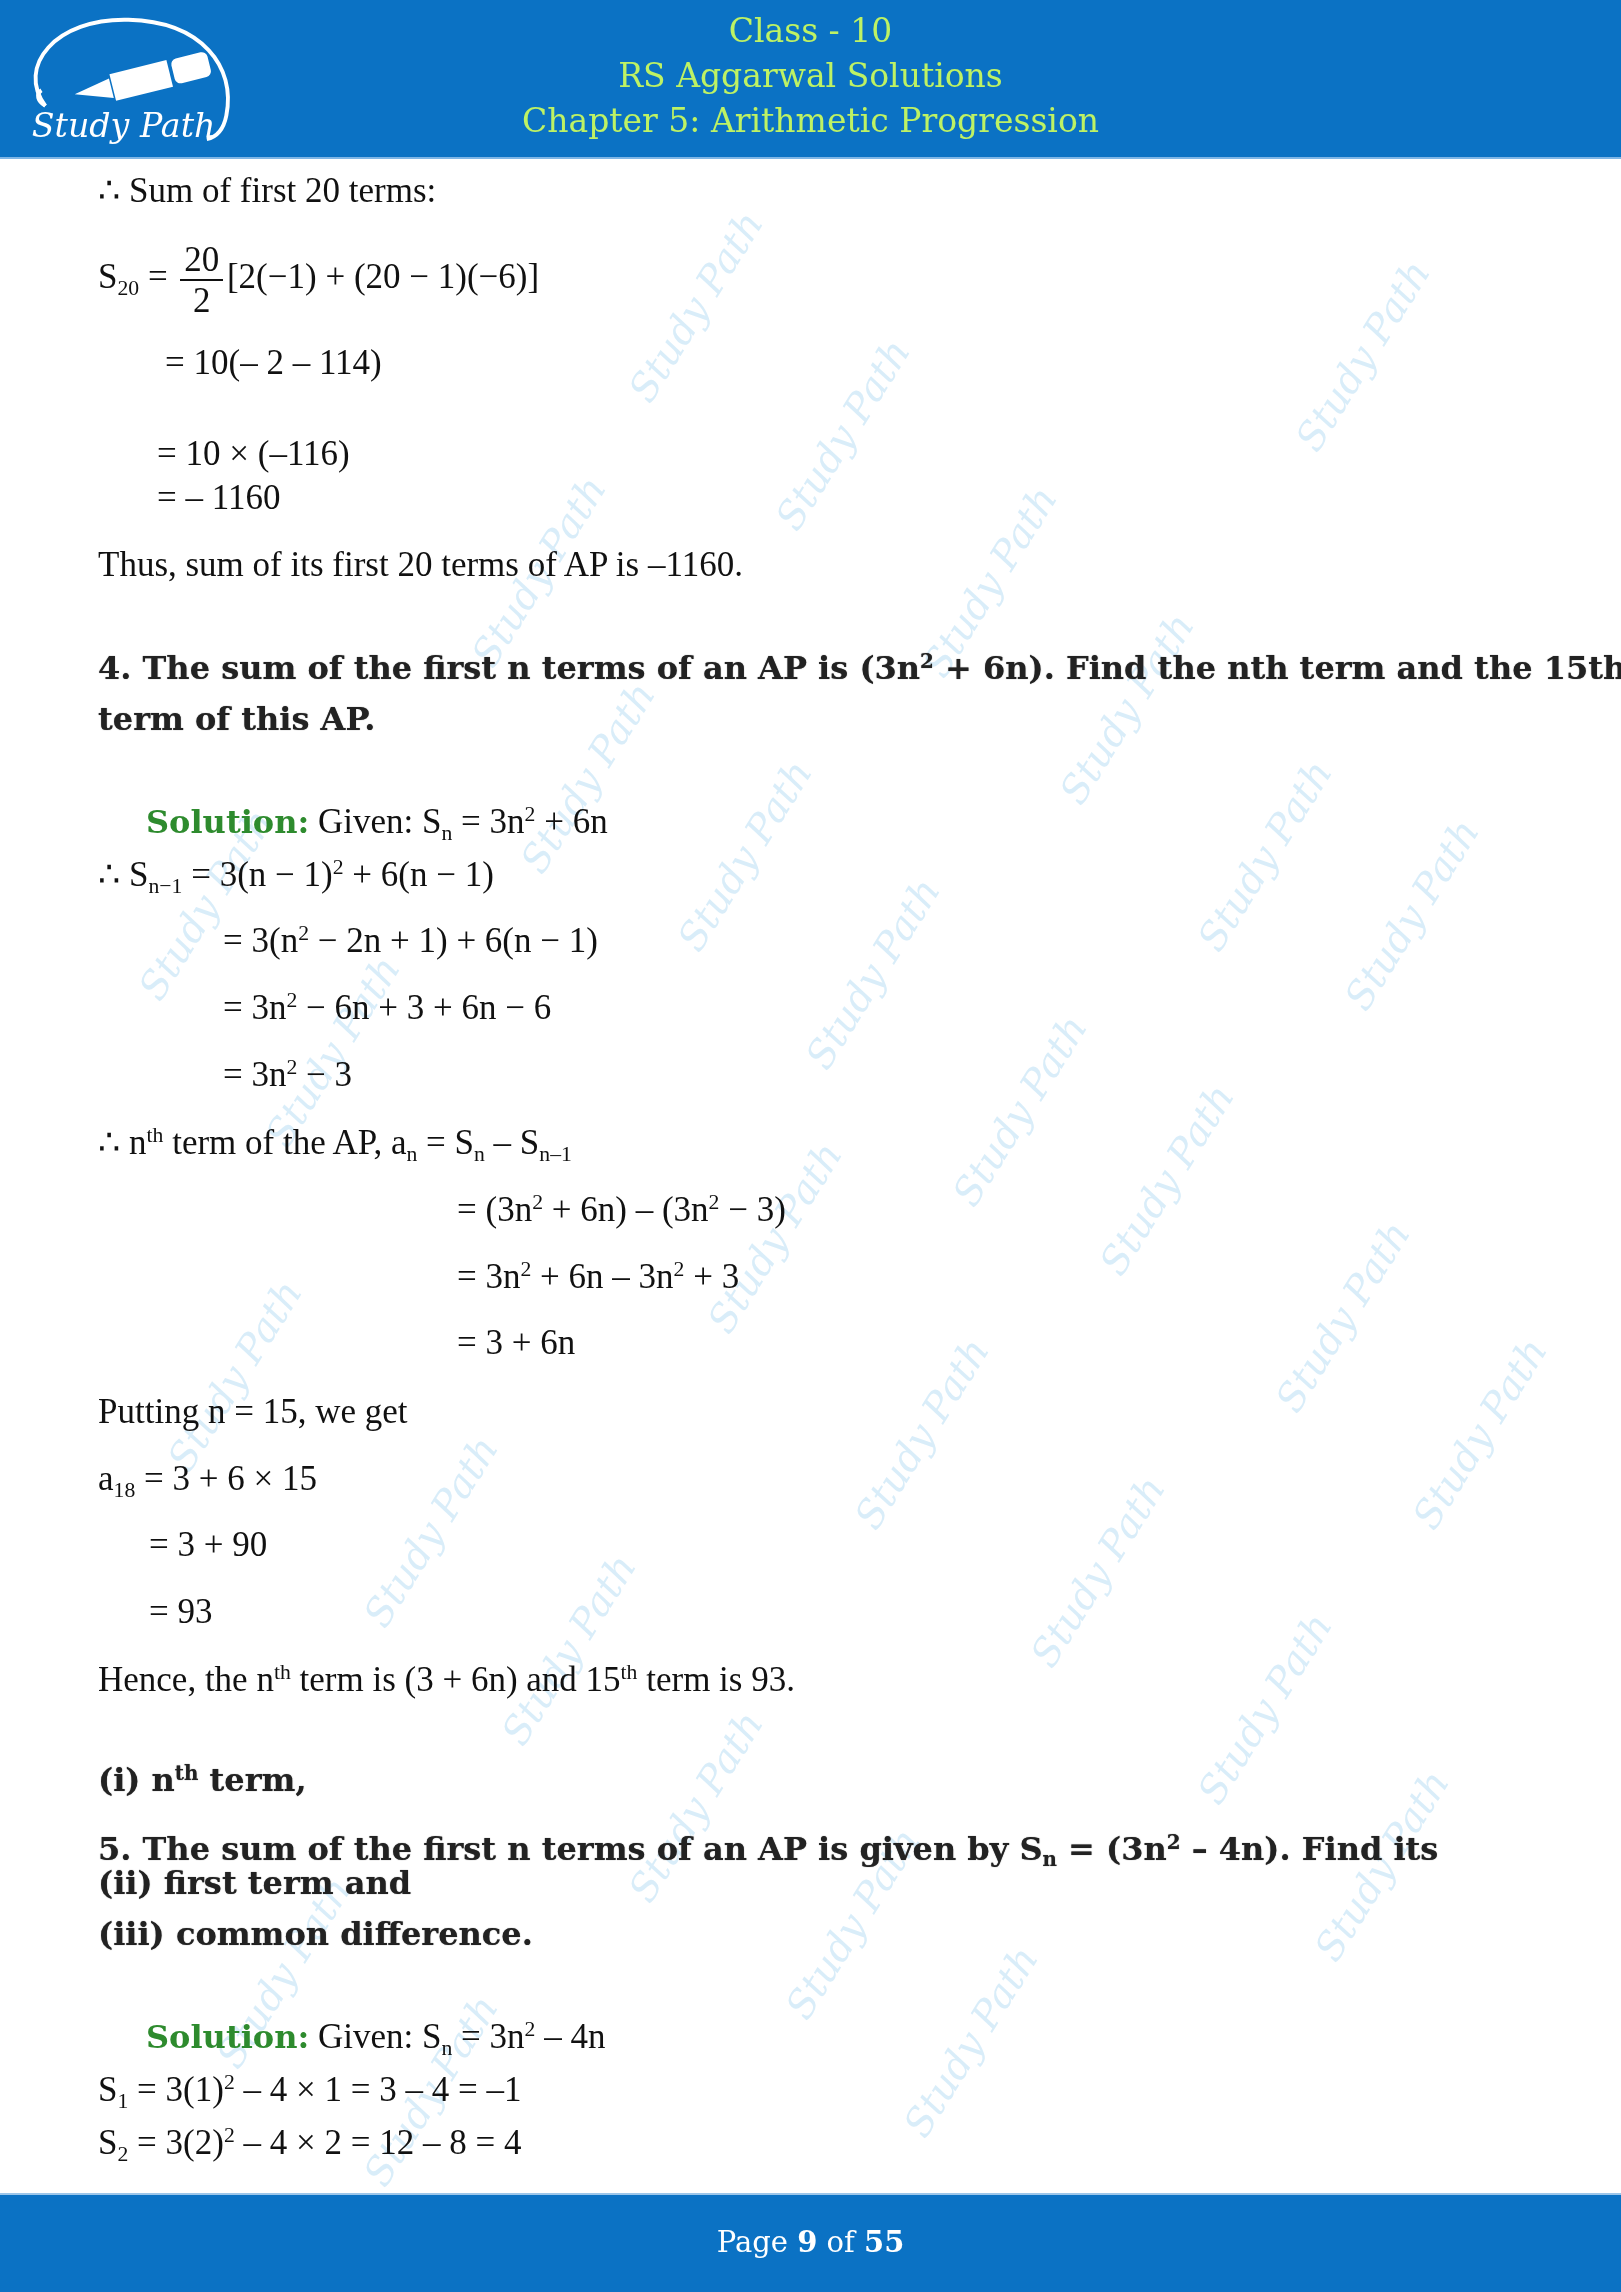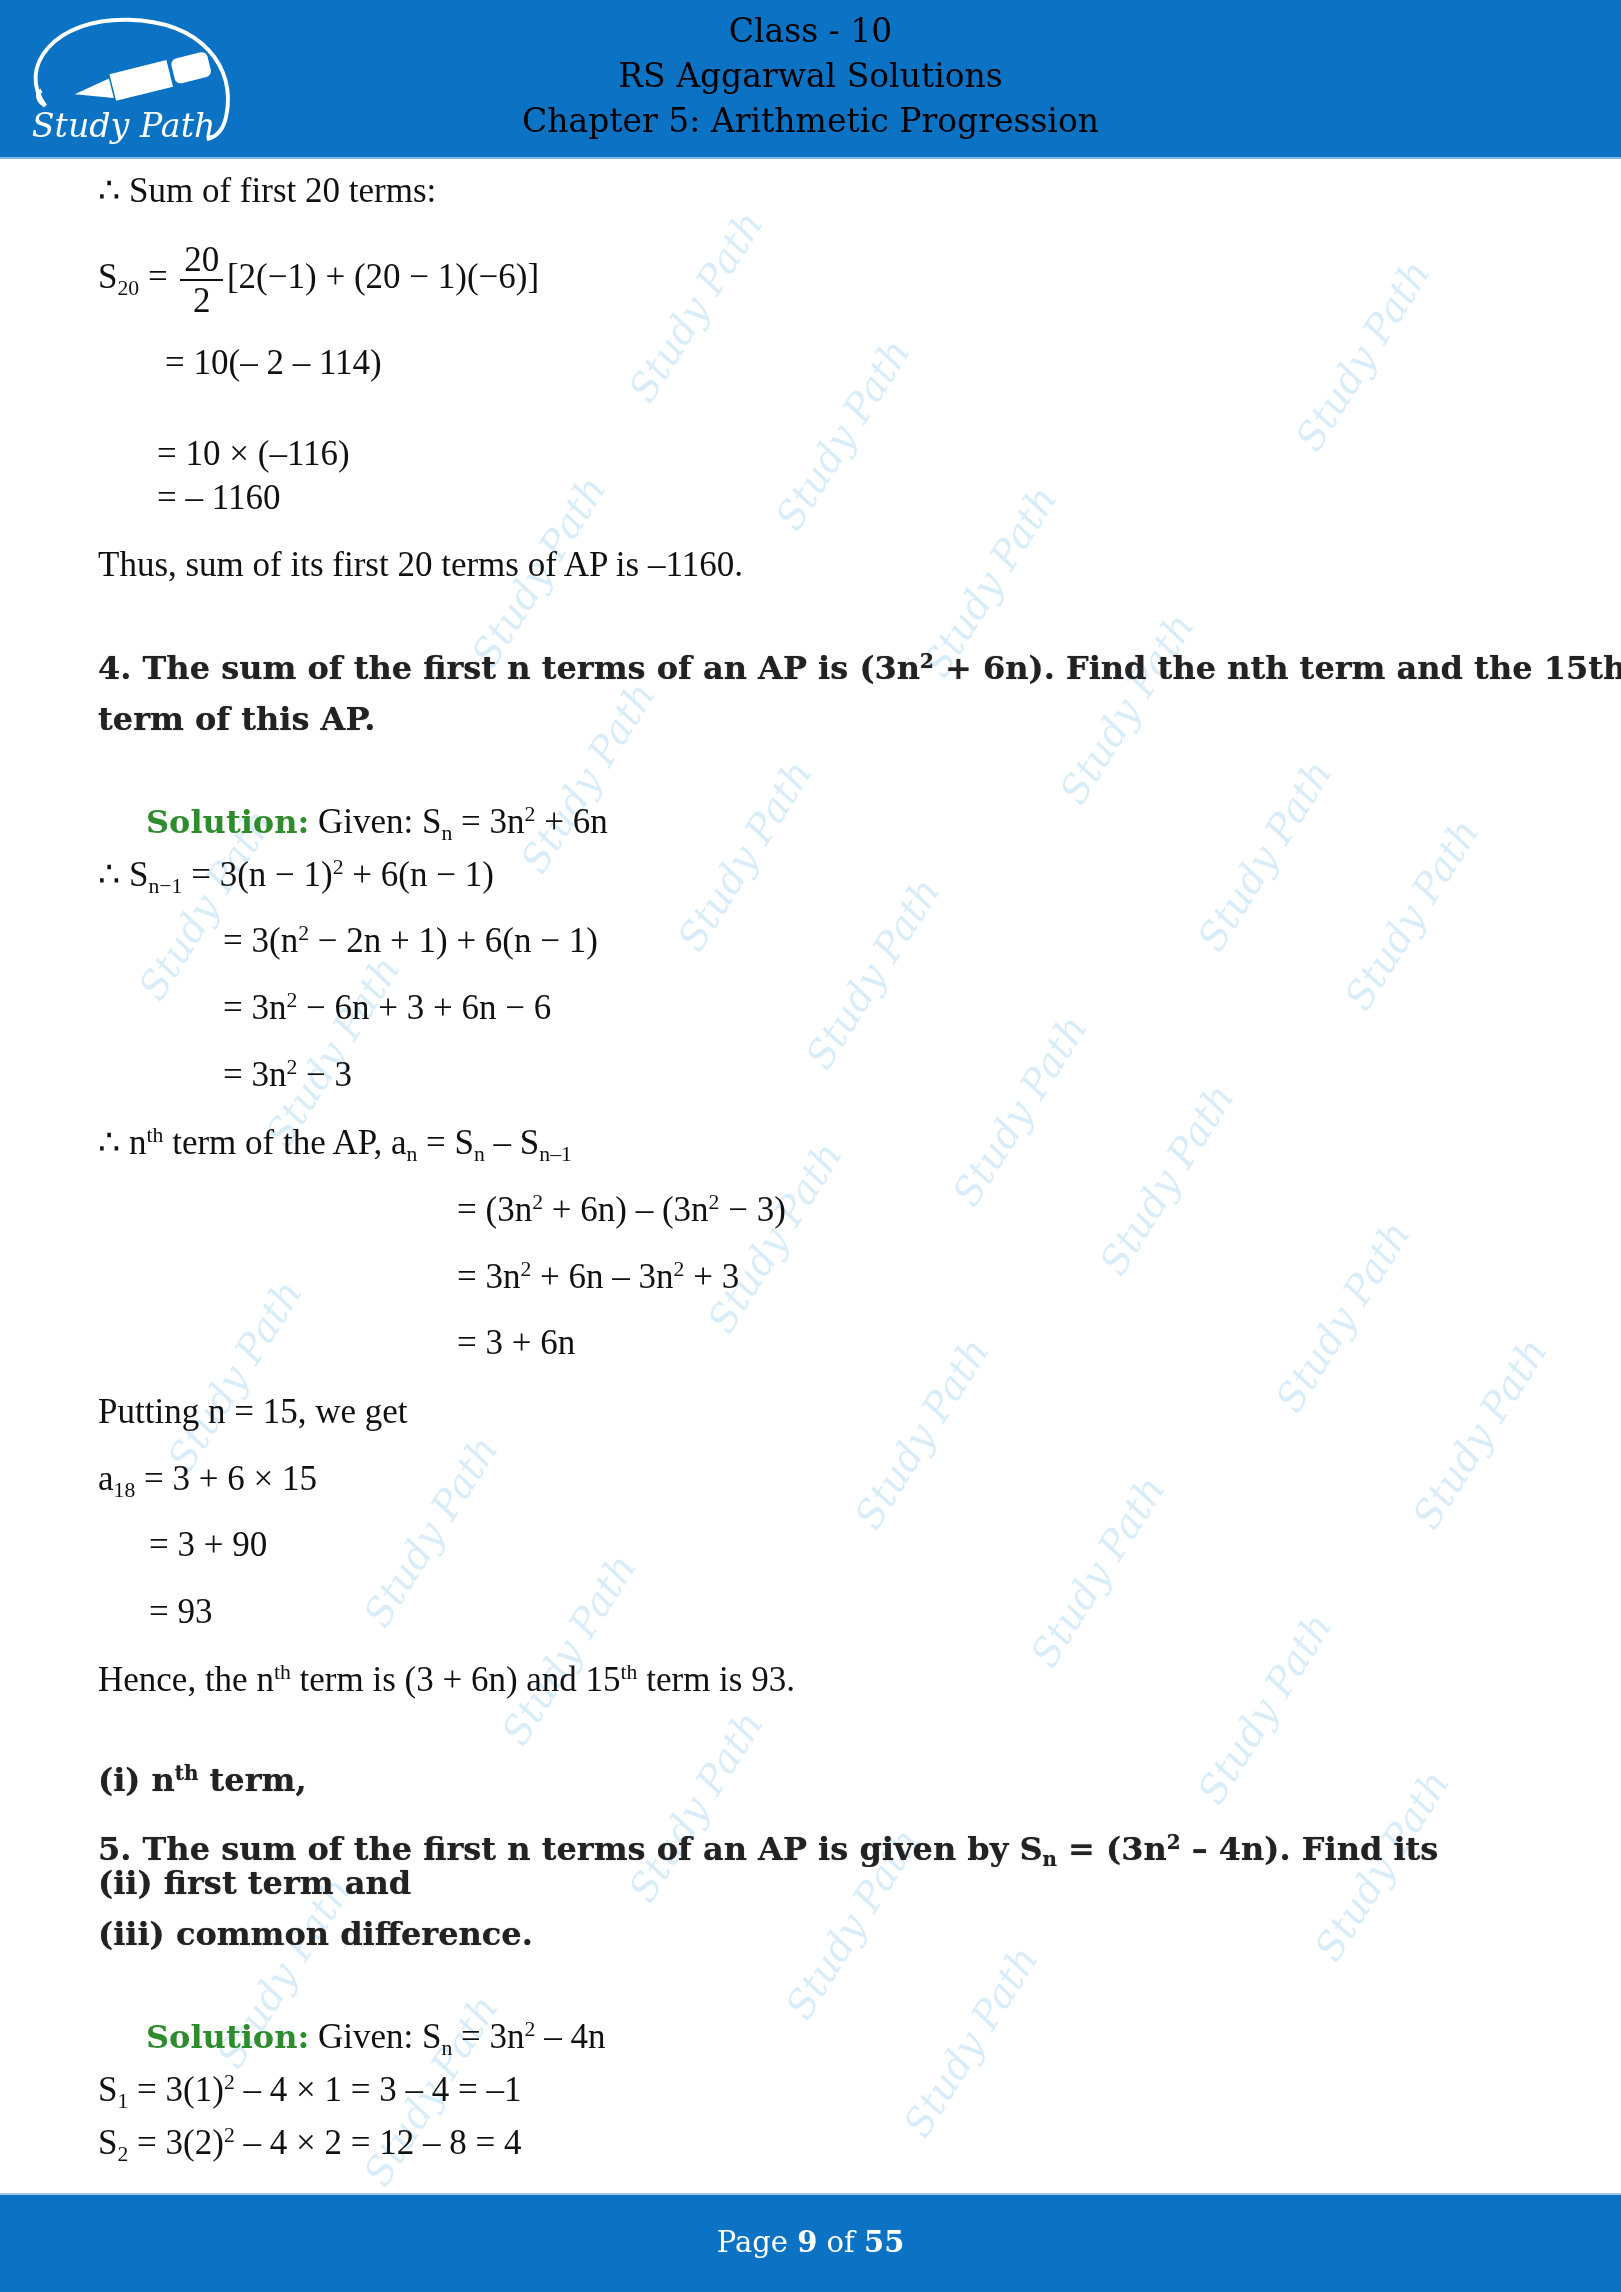--- a/index.html
+++ b/index.html
@@ -7,21 +7,21 @@
     width: 1621px; height: 2293px; position: relative; overflow: hidden;
     background: #ffffff; color: #111;
     font-family: "Liberation Serif", "DejaVu Serif", serif;
   }
   .header {
     position: absolute; left: 0; top: 0; width: 1621px; height: 157px;
     background: #0b72c4; border-bottom: 2.9px solid #7fb6e6;
   }
   .header .titles {
     position: absolute; left: 0; right: 0; top: 7.8px; text-align: center;
-    color: #000000; font-family: "DejaVu Serif", serif; font-size: 33px; line-height: 45px;
+    color: #bef264; font-family: "DejaVu Serif", serif; font-size: 33px; line-height: 45px;
   }
   .header .logo { position: absolute; left: 15.7px; top: 7.8px; width: 225px; height: 142px; }
   .footer {
     position: absolute; left: 0; top: 2193px; width: 1621px; height: 100px;
     background: #0b72c4; border-top: 2.9px solid #9cc6ea;
     color: #fff; text-align: center; font-family: "DejaVu Serif", serif;
     font-size: 29px; line-height: 94px;
   }
   .footer .bold { font-weight: bold; }
   .watermarks { position: absolute; left: 0; top: 0; width: 1621px; height: 2293px; pointer-events: none; }

